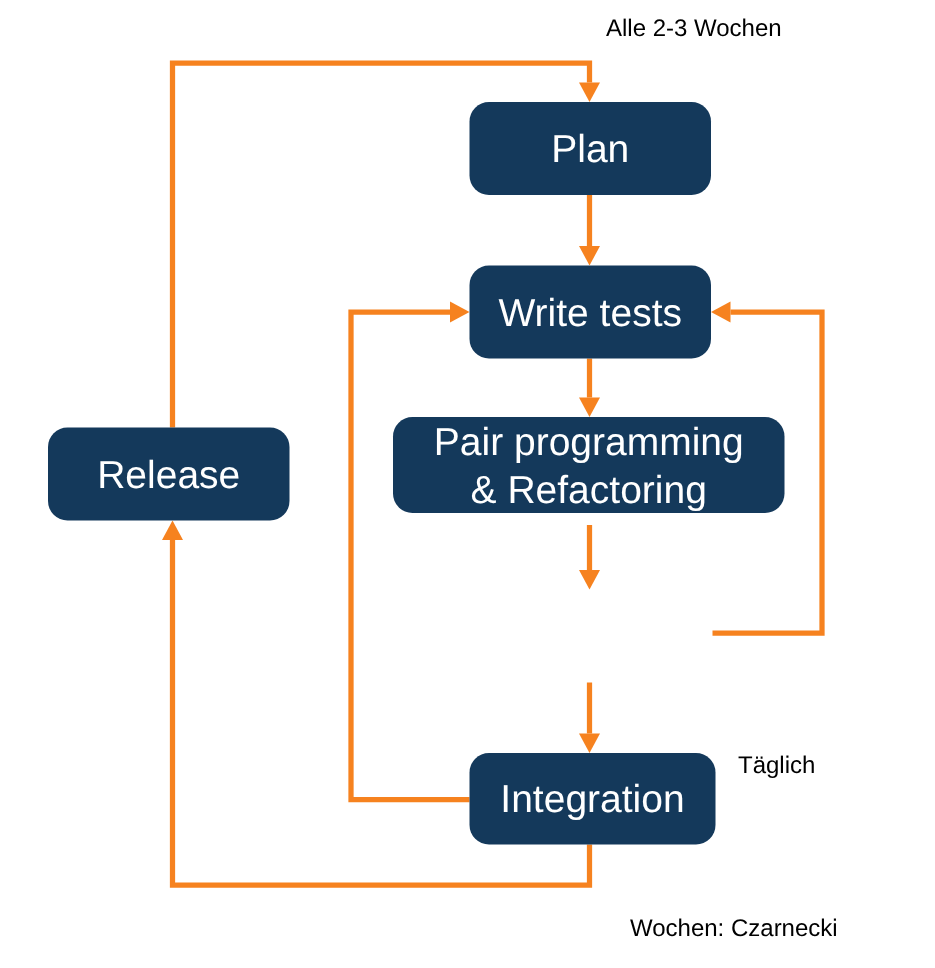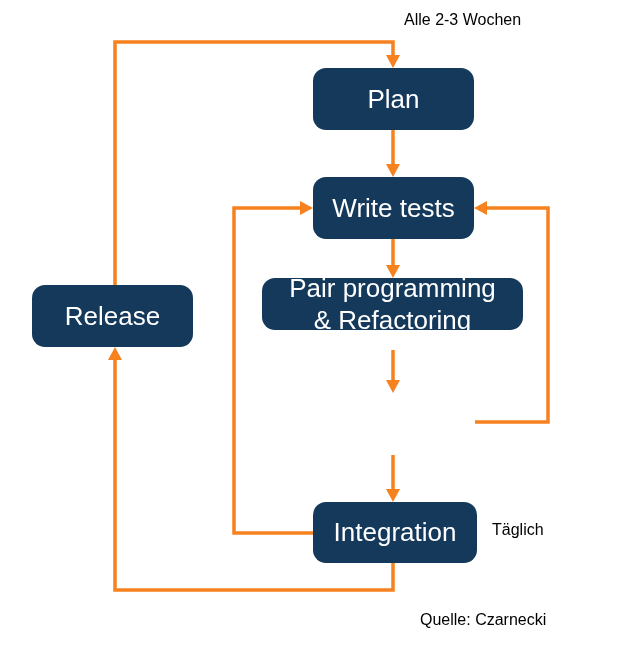--- a/index.html
+++ b/index.html
@@ -68,27 +68,27 @@
     <polygon class="arrow-head" points="108,360 122,360 115,347"></polygon>
 
     <path class="arrow-line" d="M115 285 V42 H393 V55"></path>
     <polygon class="arrow-head" points="386,55 400,55 393,68"></polygon>
   </svg>
 
   <div class="node" style="left:313px; top:68px;  width:161px; height:62px;">Plan</div>
 
   <div class="node" style="left:313px; top:177px; width:161px; height:62px;">Write tests</div>
 
-  <div class="node" style="left:262px; top:278px; width:261px; height:52px;">Pair programming
+  <div class="node" style="left:262px; top:278px; width:261px; height:64px;">Pair programming
 &amp; Refactoring</div>
 
 
   <div class="node" style="left:32px;  top:285px; width:161px; height:62px;">Release</div>
 
   <div class="node" style="left:313px; top:502px; width:164px; height:61px;">Integration</div>
 
   <div class="label" style="left:404px; top:11px;">Alle 2-3 Wochen</div>
 
-  <div class="label" style="left:492px; top:521px;">Täglich</div>
+  <div class="label" style="left:492px; top:502px;">Täglich</div>
 
-  <div class="label" style="left:420px; top:611px;">Quelle: Czarnecki</div>
+  <div class="label" style="left:420px; top:611px;">Wochen: Czarnecki</div>
 
 </div>
 
 </body></html>

